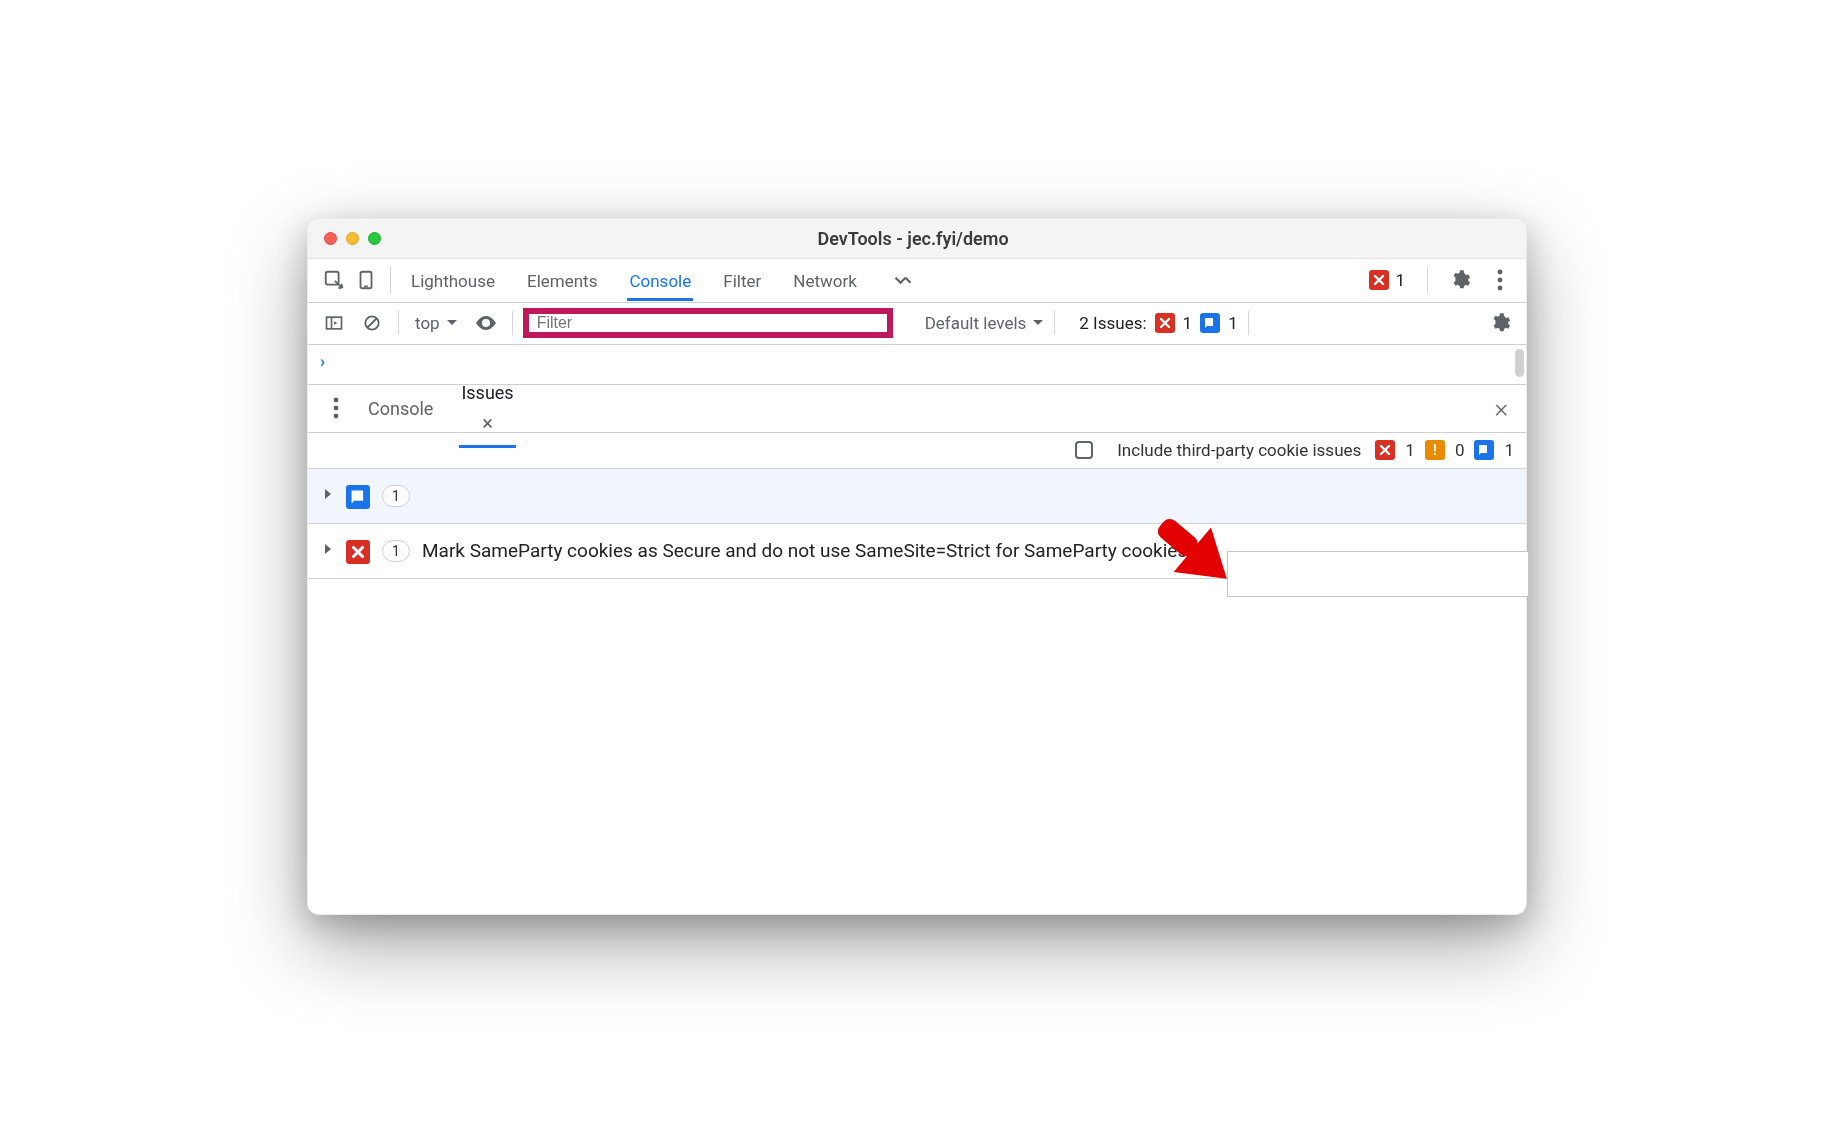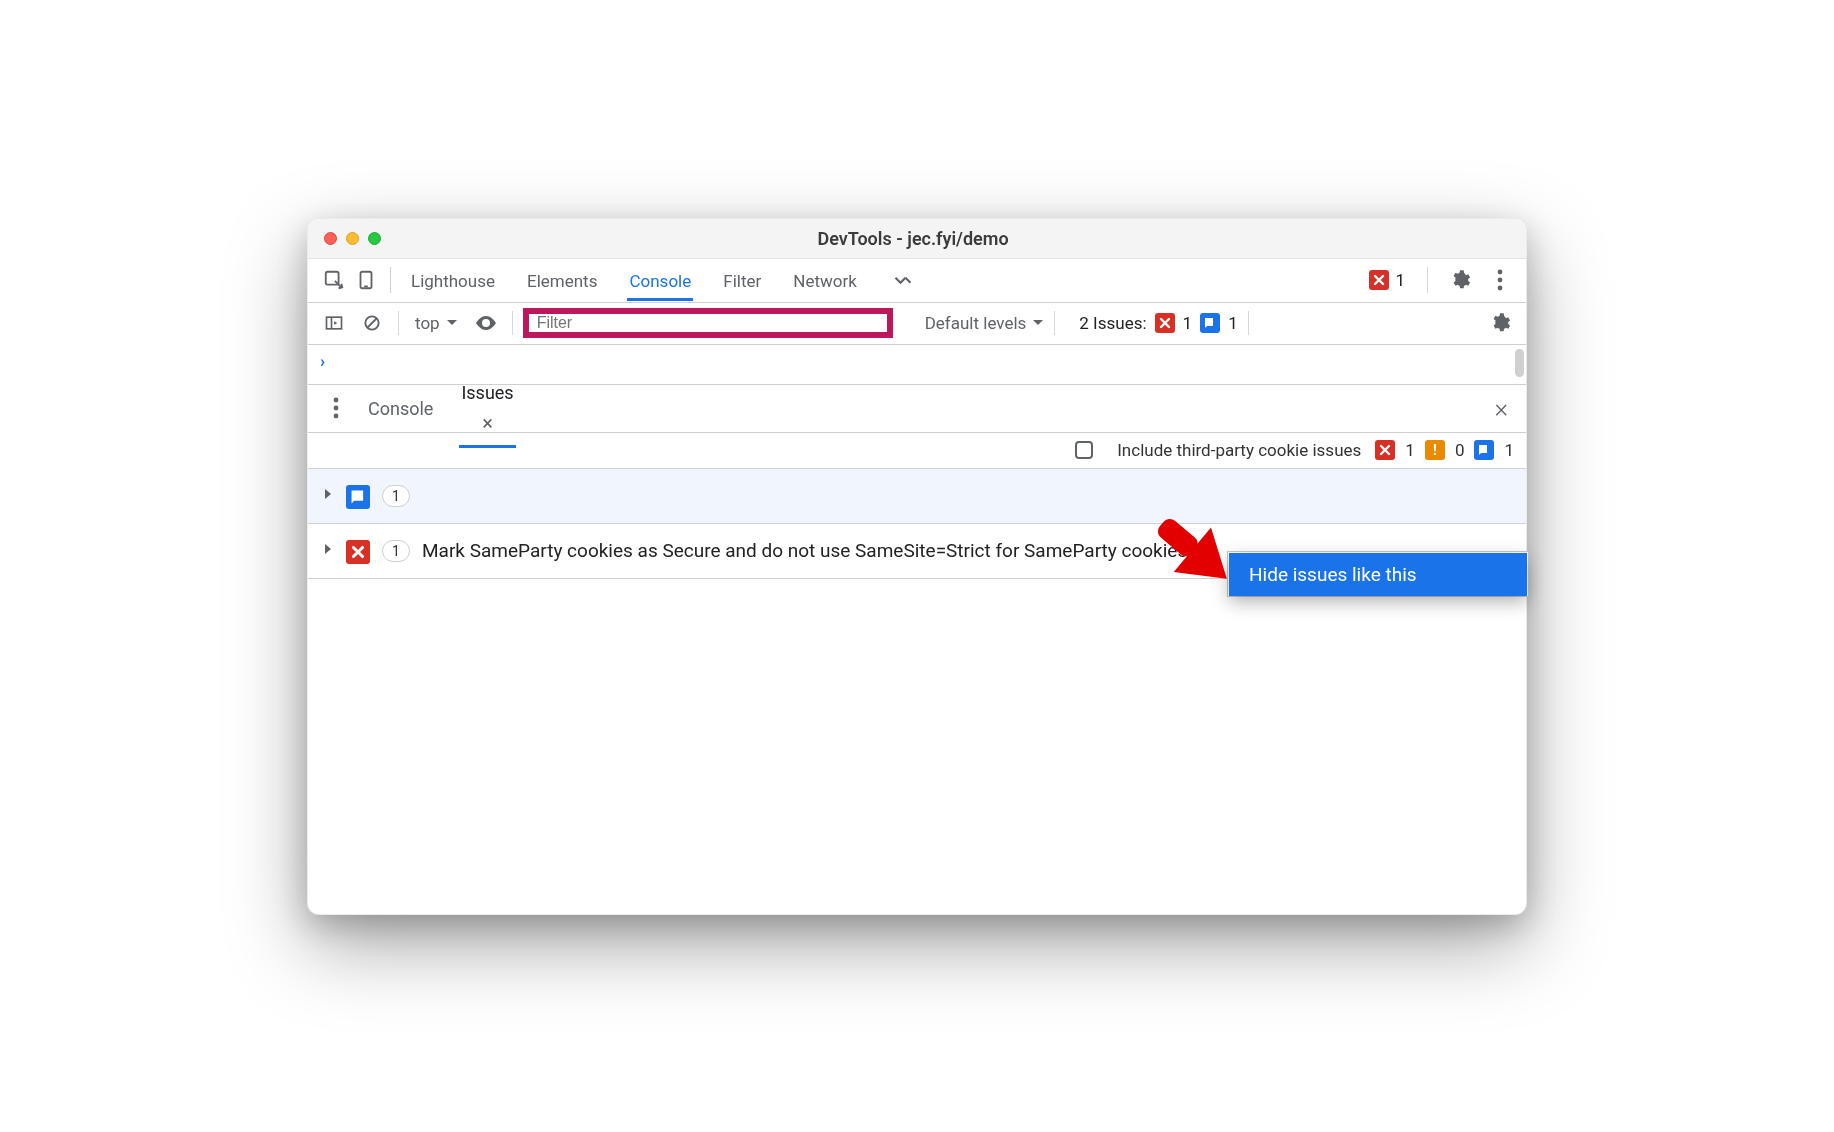--- a/index.html
+++ b/index.html
@@ -395,23 +395,20 @@
     <span class="err-icon type-icon" style="width:24px;height:24px">
       <svg width="16" height="16" viewBox="0 0 14 14">
           <path d="M3 3 L11 11 M11 3 L3 11" stroke="#fff" stroke-width="2.6" stroke-linecap="round"></path>
         </svg>
     </span>
     <span class="count-pill">1</span>
     <span class="issue-text">Mark SameParty cookies as Secure and do not use SameSite=Strict for SameParty cookies</span>
   </div>
 
   <div class="ctx-underlay" style="left: 919px; top: 332px; width: 302px; height: 46px;"></div>
-  <div class="ctx-menu" style="left: 921px; top: 334px; width: 298px;">
-    <div>Hide issues like this</div>
-  </div>
 
   <div class="red-arrow" style="left: 830px; top: 290px;">
     <svg width="110" height="80" viewBox="0 0 110 80">
       <g transform="rotate(40 55 40)">
         <rect x="15" y="30" width="42" height="22" rx="8" fill="#e20000"></rect>
         <path d="M55 12 L100 41 L55 70 Z" fill="#e20000"></path>
       </g>
     </svg>
   </div>
 

